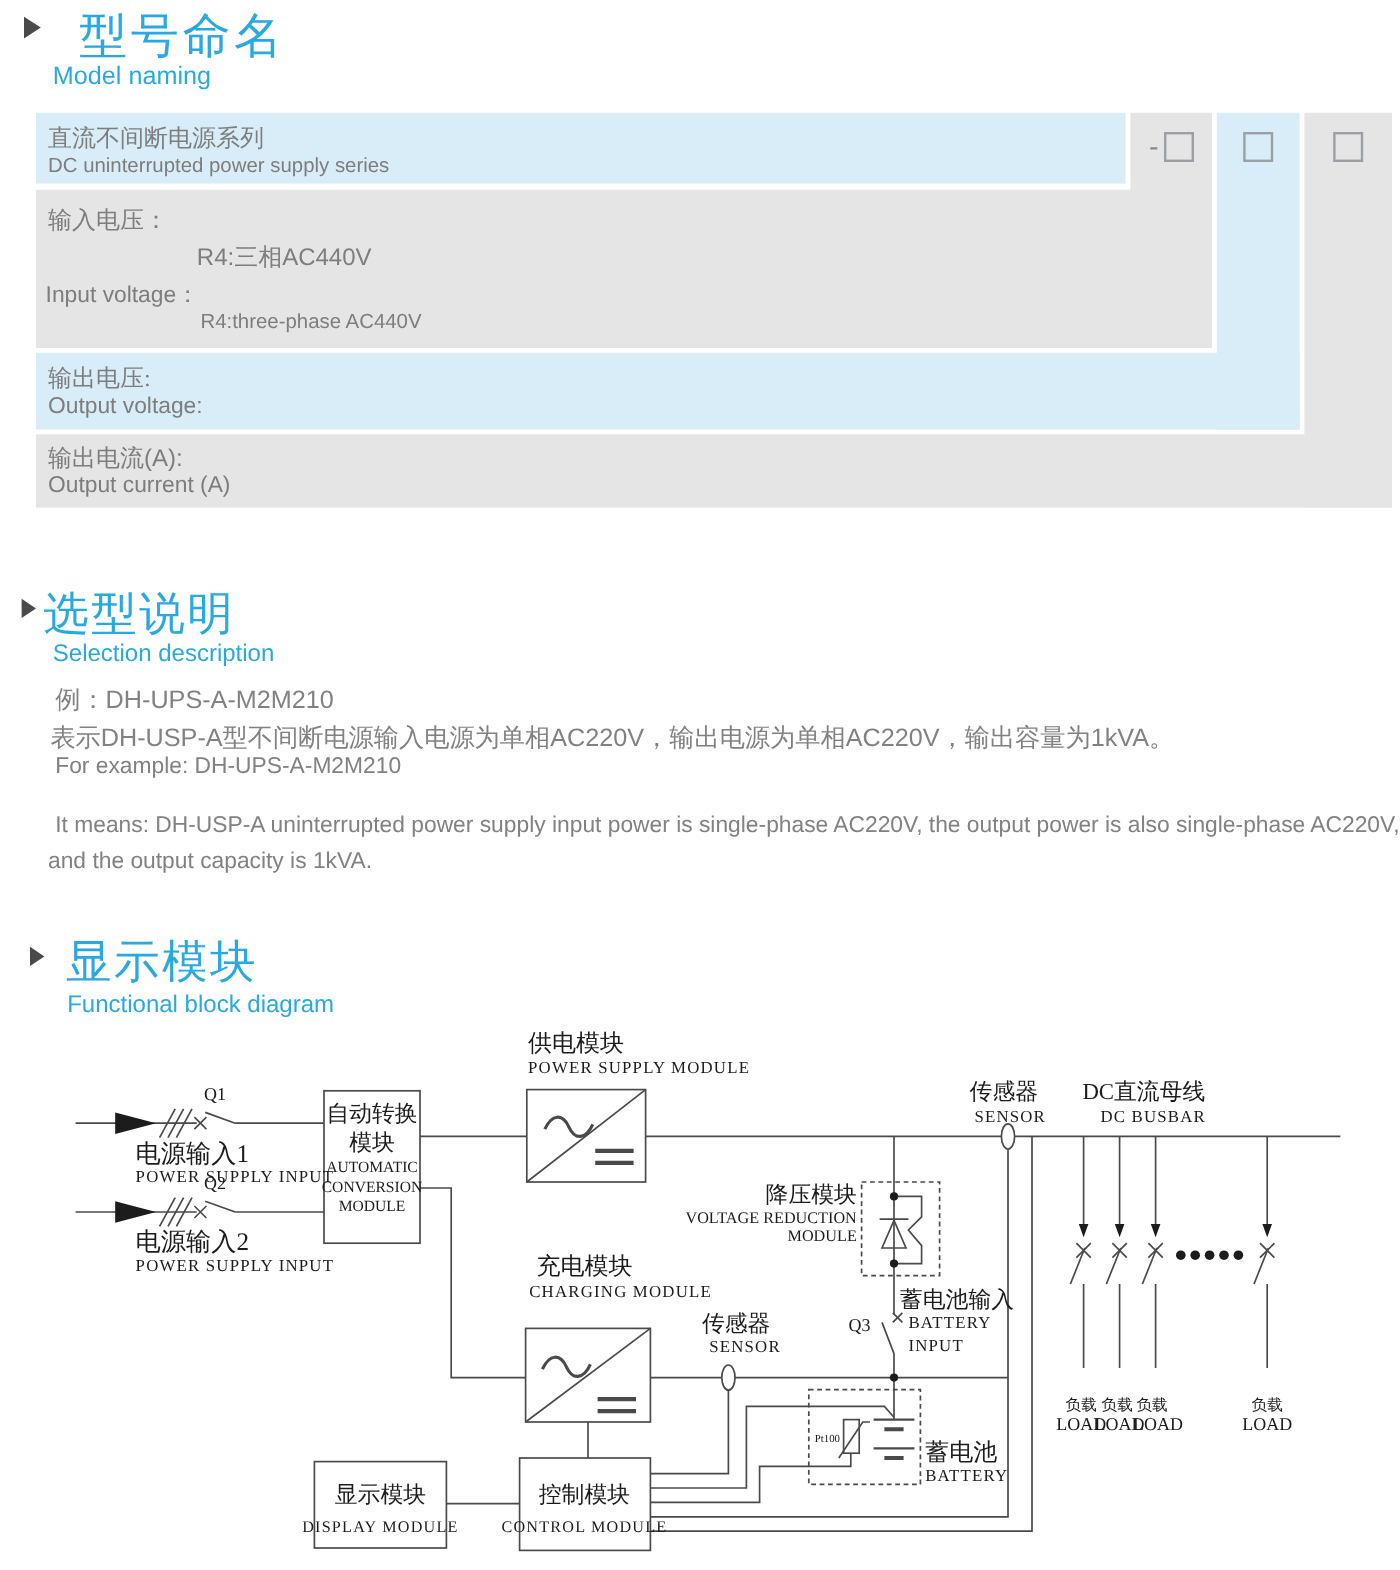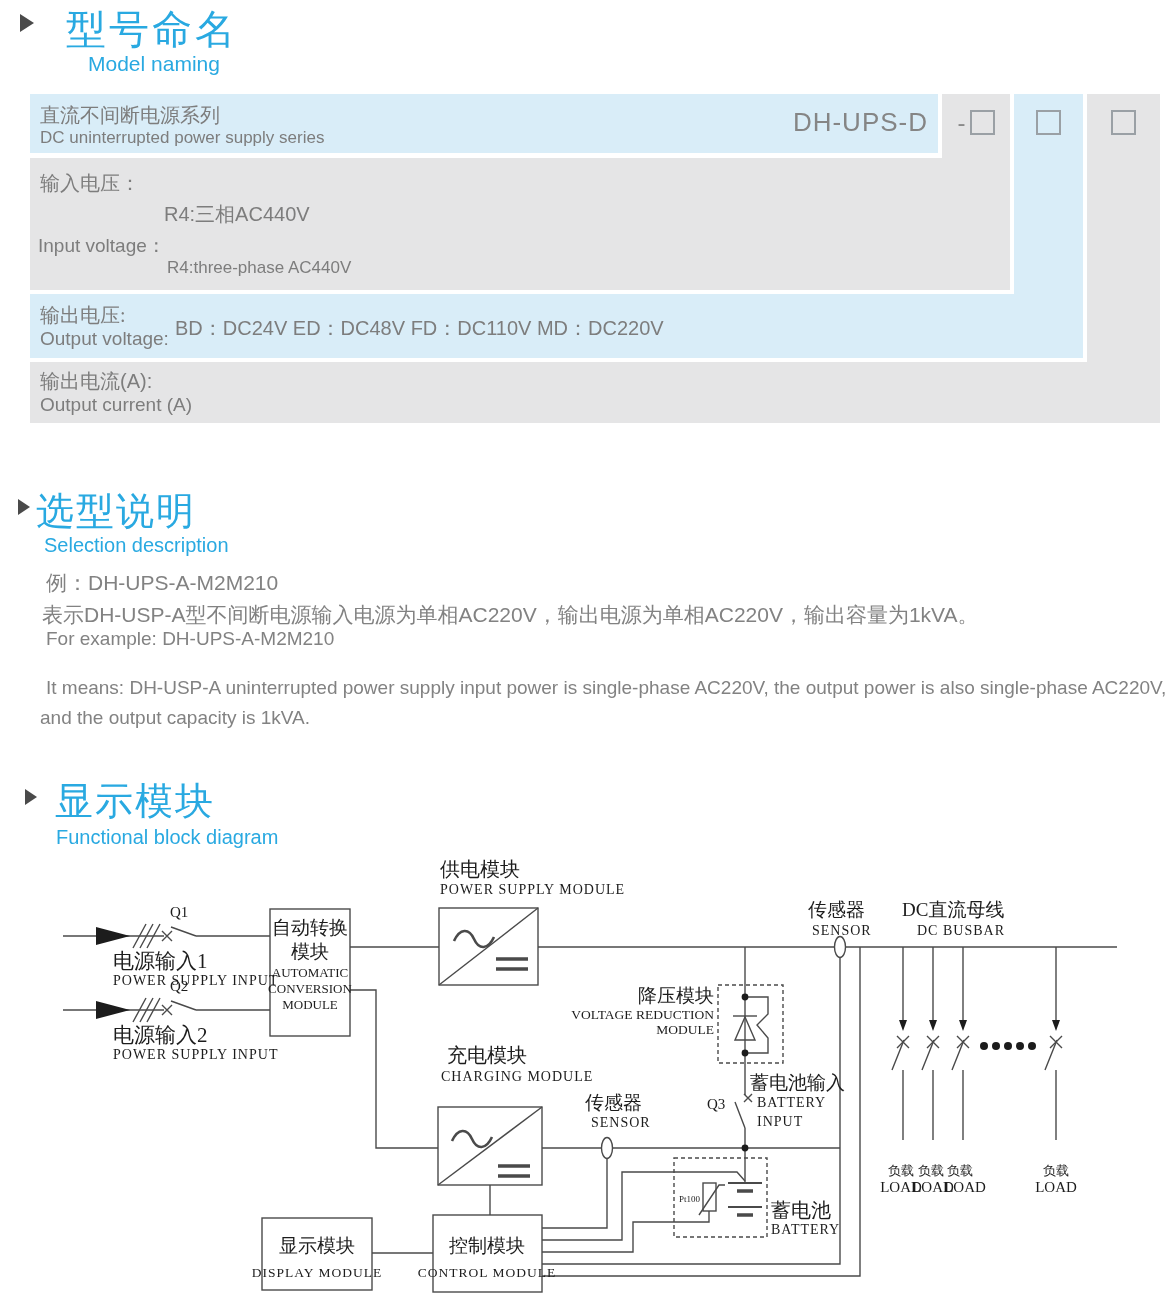--- a/index.html
+++ b/index.html
@@ -28,21 +28,21 @@
   
   #diagram{position:absolute;left:0;top:850px;}
   text{font-family:"Liberation Serif","DejaVu Serif",serif;fill:#1c1c1c;}
   .den{letter-spacing:1px;}
 </style>
 </head>
 <body>
 
 <div class="abs tri" style="left:20px;top:14px;"></div>
 <div class="abs cyan h-zh" style="left:42px;top:2px;margin-left:24px;">型号命名</div>
-<div class="abs cyan h-en" style="left:44px;top:52px;margin-left:44px;">Model naming</div>
+<div class="abs cyan h-en" style="left:44px;top:52px;">Model naming</div>
 
 <div id="naming-table">
 
   <div class="cell bg-blue" style="left:0;top:0;width:908px;height:59px;"></div>
   <div class="cell bg-gray" style="left:912px;top:0;width:68px;height:196px;">
     <div class="chkwrap">
       <span class="dash">-</span>
       <span class="chk"></span>
     </div>
   </div>
@@ -55,30 +55,28 @@
     <div class="chkwrap">
         <span class="chk"></span>
       </div>
   </div>
   <div class="cell bg-gray" style="left:0;top:64px;width:980px;height:132px;"></div>
   <div class="cell bg-blue" style="left:0;top:200px;width:1053px;height:64px;"></div>
   <div class="cell bg-gray" style="left:0;top:268px;width:1130px;height:61px;"></div>
 
   <div class="cell t20" style="left:10px;top:8px;">直流不间断电源系列</div>
   <div class="cell t17" style="left:10px;top:34px;">DC uninterrupted power supply series</div>
-  <div class="cell model-code" style="left:600px;top:13px;width:298px;text-align:right;">DH-UPS-D</div>
 
   <div class="cell t20" style="left:10px;top:76px;">输入电压：</div>
   <div class="cell t20" style="left:134px;top:107px;">R4:三相AC440V</div>
   <div class="cell t19" style="left:8px;top:139px;">Input voltage：</div>
   <div class="cell t17" style="left:137px;top:164px;">R4:three-phase AC440V</div>
 
   <div class="cell t20" style="left:10px;top:208px;font-family:Liberation Serif, serif;">输出电压:</div>
   <div class="cell t19" style="left:10px;top:234px;">Output voltage:</div>
-  <div class="cell t20" style="left:145px;top:221px;">BD：DC24V  ED：DC48V  FD：DC110V  MD：DC220V</div>
 
   <div class="cell t20" style="left:10px;top:274px;">输出电流(A):</div>
   <div class="cell t19" style="left:10px;top:300px;">Output current (A)</div>
 </div>
 
 <div class="abs tri sm" style="left:18px;top:499px;"></div>
 <div class="abs cyan h-zh2" style="left:36px;top:486px;">选型说明</div>
 <div class="abs cyan" style="left:44px;top:534px;font-size:20px;">Selection description</div>
 <div class="abs para" style="left:46px;top:569px;font-size:21px;">例：DH-UPS-A-M2M210</div>
 <div class="abs para" style="left:42px;top:601px;font-size:21px;">表示DH-USP-A型不间断电源输入电源为单相AC220V，输出电源为单相AC220V，输出容量为1kVA。</div>

